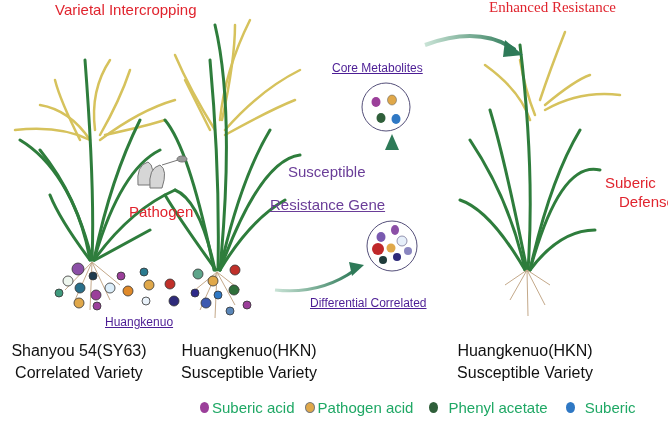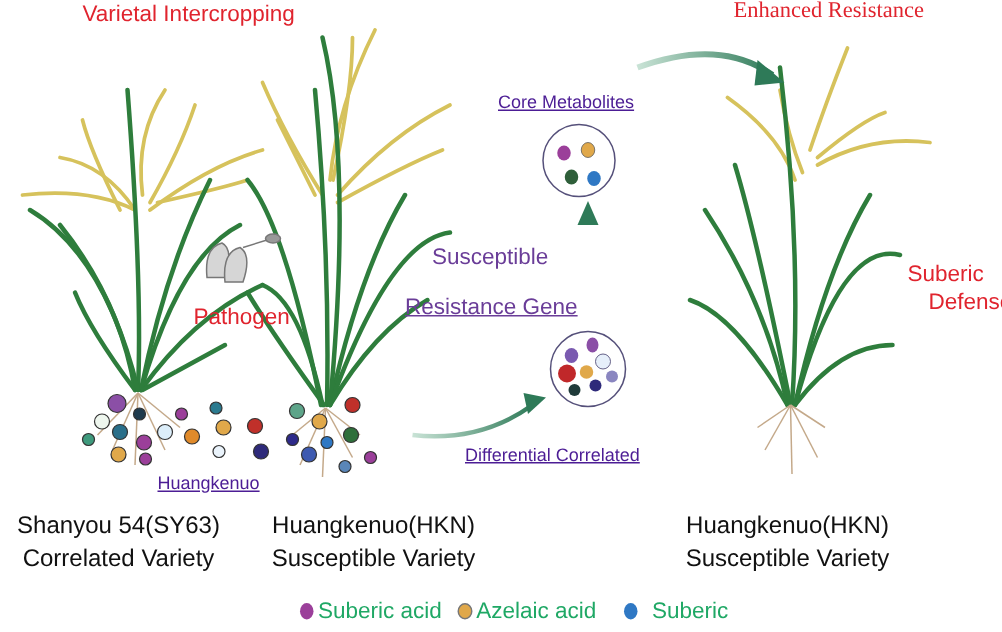--- a/index.html
+++ b/index.html
@@ -201,20 +201,24 @@
     <div>Susceptible Variety</div>
   </div>
 
   <div class="legend">
     <div class="item">
       <span class="dot" style="background:#9b3f9a"></span>
       <span>Suberic acid</span>
     </div>
     <div class="item">
       <span class="dot" style="background:#e0a84a;border:1px solid #777;width:8px;height:9px;"></span>
-      <span>Azelaic acid</span>
+      <span>Pathogen acid</span>
+    </div>
+    <div class="item" style="margin-left:6px;">
+      <span class="dot" style="background:#2f5f3a;margin-right:10px;"></span>
+      <span>Phenyl acetate</span>
     </div>
     <div class="item" style="margin-left:8px;">
       <span class="dot" style="background:#2f78c4;margin-right:10px;"></span>
       <span>Suberic</span>
     </div>
   </div>
 </div>
 
 </body></html>

